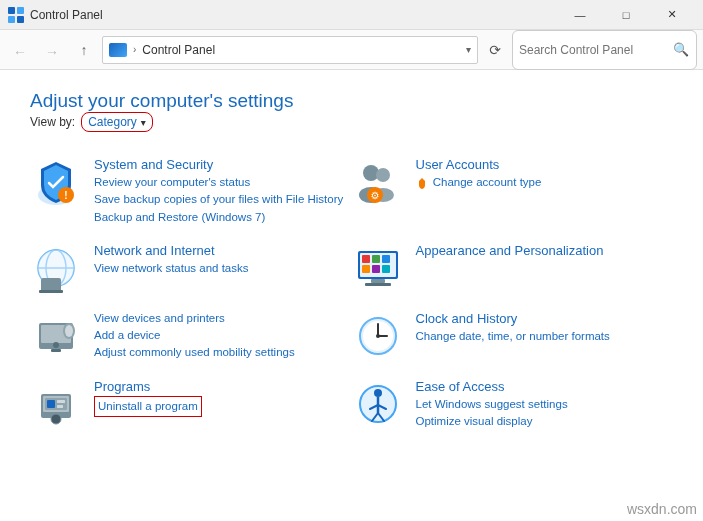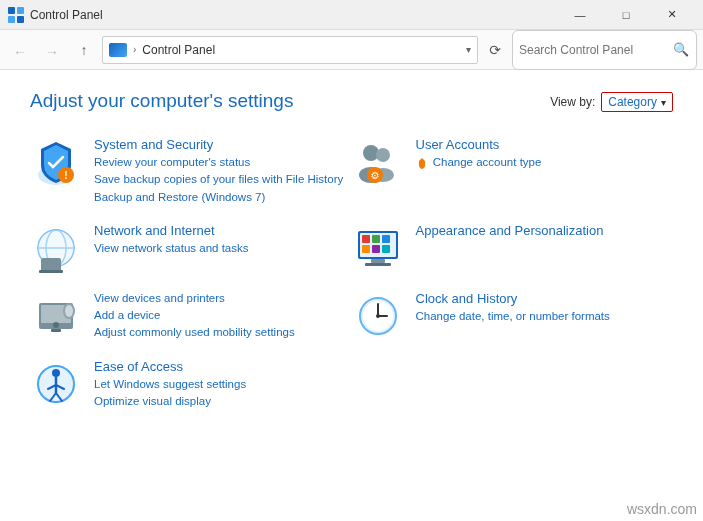--- a/index.html
+++ b/index.html
@@ -130,39 +130,40 @@
     .search-icon { color: #666; font-size: 13px; }
 
     
     .content {
       background: white;
       height: calc(521px - 70px);
       padding: 20px 30px;
     }
     .content-header {
       display: flex;
-      align-items: flex-end;
+      align-items: flex-start;
       justify-content: space-between;
       margin-bottom: 20px;
+      flex-direction: column;
     }
     .page-title {
       font-size: 19px;
       color: #1a6bbf;
       font-weight: 400;
     }
     .view-by {
       display: flex;
       align-items: center;
       gap: 6px;
       font-size: 12px;
       color: #333;
     }
     .category-dropdown {
       border: 1px solid #cc0000;
-      border-radius: 2px;
+      border-radius: 8px;
       padding: 2px 6px;
       font-size: 12px;
       color: #1a6bbf;
       cursor: pointer;
       display: flex;
       align-items: center;
       gap: 4px;
       background: white;
     }
     .category-dropdown .arrow { font-size: 10px; color: #333; }
@@ -384,20 +385,37 @@
           <line x1="25" y1="25" x2="34" y2="25" stroke="#333" stroke-width="2" stroke-linecap="round"></line>
           <circle cx="25" cy="25" r="2" fill="#333"></circle>
         </svg>
       </div>
       <div class="cat-text">
         <div class="cat-title">Clock and History</div>
         <span class="cat-link">Change date, time, or number formats</span>
       </div>
     </div>
 
+    <div class="category-item">
+      <div class="cat-icon">
+        <svg viewBox="0 0 50 50" class="svg-icon">
+          <rect x="10" y="15" width="30" height="24" rx="2" fill="#78909c"></rect>
+          <rect x="12" y="17" width="26" height="16" rx="1" fill="#b0bec5"></rect>
+          <rect x="14" y="19" width="22" height="12" rx="1" fill="#90a4ae"></rect>
+          <rect x="16" y="21" width="8" height="8" rx="1" fill="#1565c0"></rect>
+          <rect x="26" y="21" width="8" height="3" rx="0.5" fill="#cfd8dc"></rect>
+          <rect x="26" y="26" width="6" height="3" rx="0.5" fill="#cfd8dc"></rect>
+          <circle cx="25" cy="40" r="5" fill="#455a64" stroke="#78909c" stroke-width="1"></circle>
+        </svg>
+      </div>
+      <div class="cat-text">
+        <div class="cat-title">Programs</div>
+        <span class="cat-link highlighted">Uninstall a program</span>
+      </div>
+    </div>
 
     <div class="category-item">
       <div class="cat-icon">
         <svg viewBox="0 0 50 50" class="svg-icon">
           <circle cx="25" cy="25" r="18" fill="#e3f2fd" stroke="#42a5f5" stroke-width="2"></circle>
           <circle cx="25" cy="14" r="4" fill="#1565c0"></circle>
           <line x1="25" y1="18" x2="25" y2="34" stroke="#1565c0" stroke-width="2.5"></line>
           <line x1="25" y1="26" x2="17" y2="30" stroke="#1565c0" stroke-width="2" stroke-linecap="round"></line>
           <line x1="25" y1="26" x2="33" y2="30" stroke="#1565c0" stroke-width="2" stroke-linecap="round"></line>
           <line x1="25" y1="34" x2="19" y2="42" stroke="#1565c0" stroke-width="2" stroke-linecap="round"></line>

